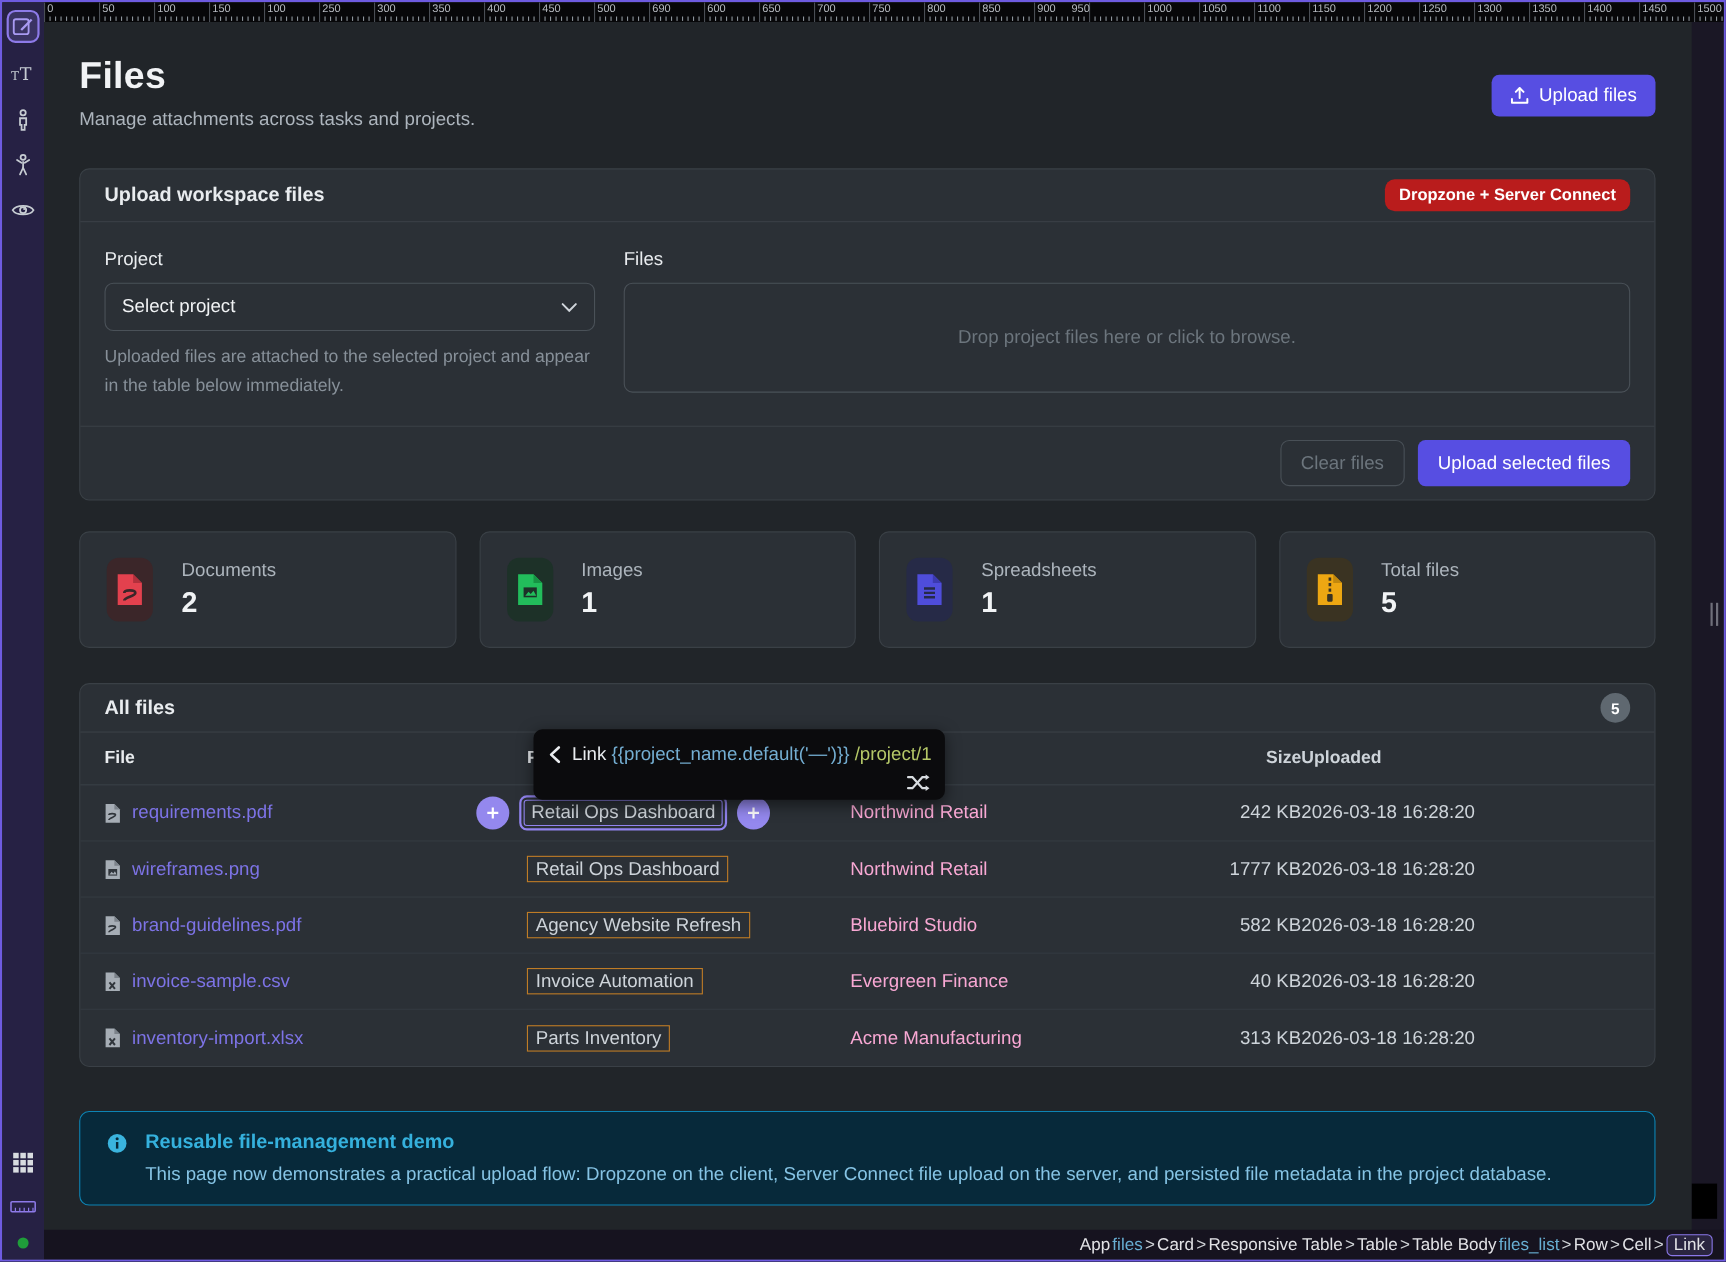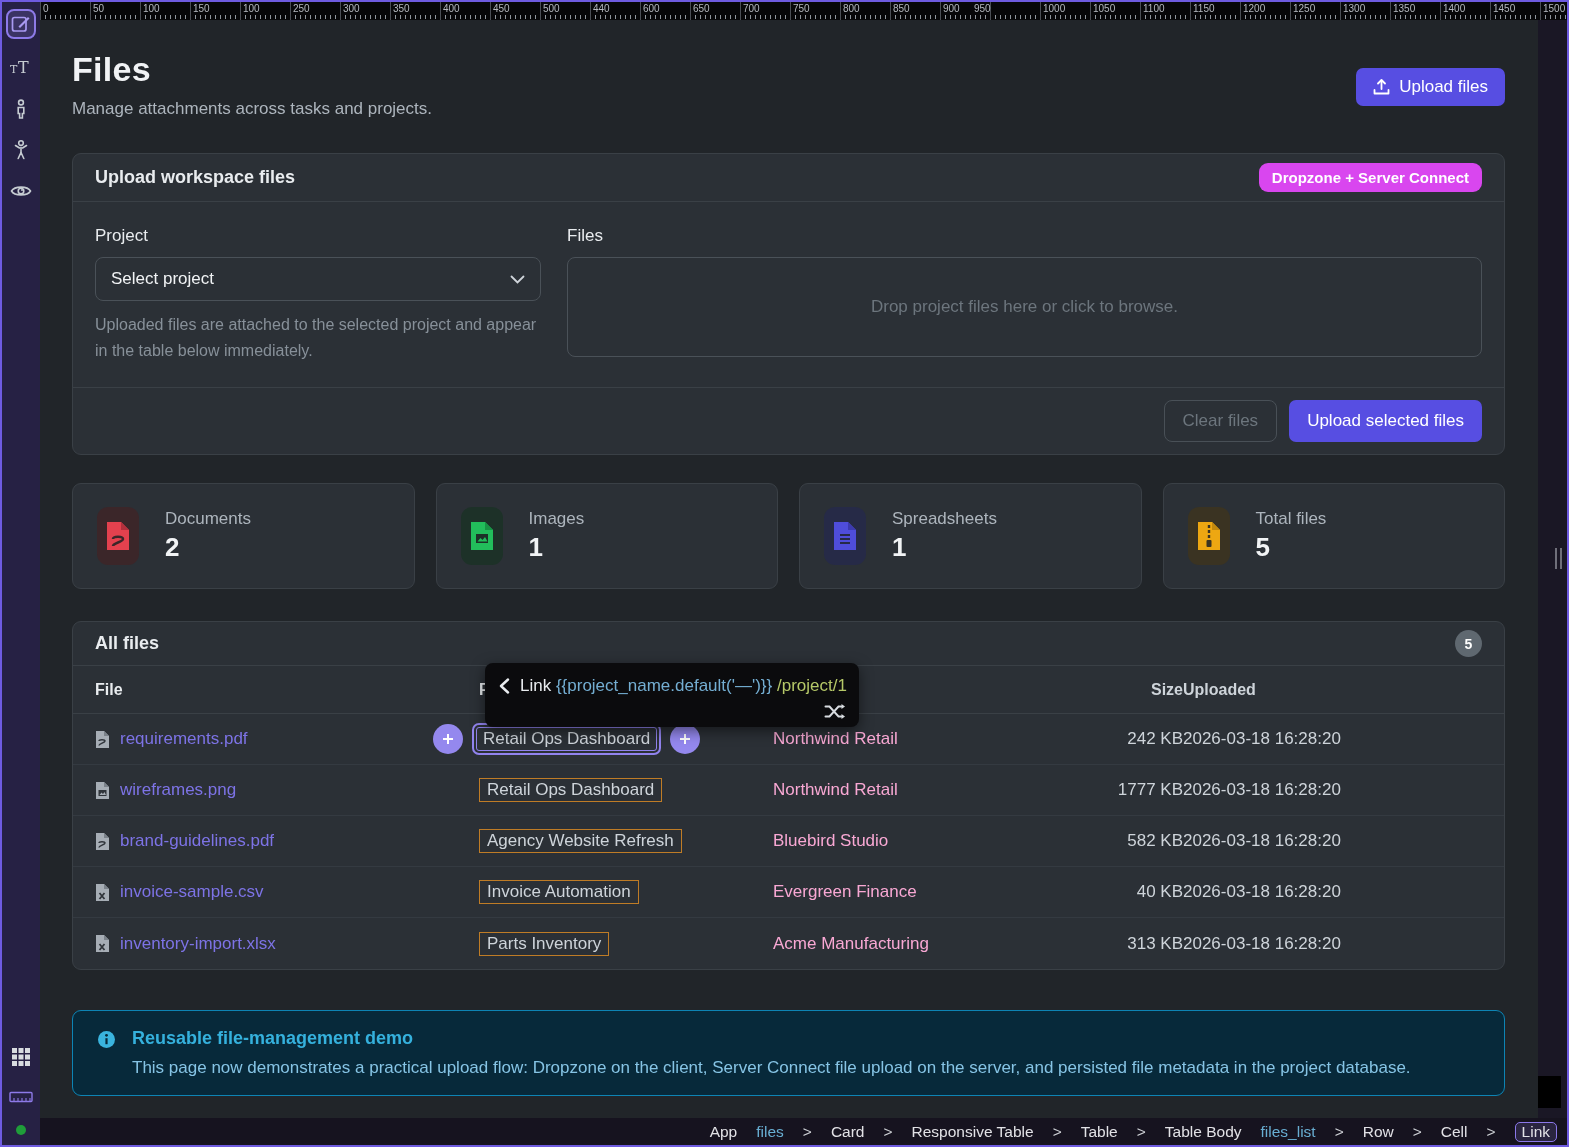--- a/index.html
+++ b/index.html
@@ -29,21 +29,21 @@
   h1.title { font-size:34px; font-weight:700; color:#f1f3f5; letter-spacing:.3px; }
   .subtitle { margin-top:10px; font-size:17px; color:#adb5bd; }
   .btn { border:none; border-radius:7px; font-size:17px; cursor:pointer; display:inline-flex; align-items:center; gap:9px; }
   .btn-primary { background:#574ee2; color:#fff; padding:9px 17px; }
 
   
   .card { background:#2b3036; border:1px solid #3a4046; border-radius:9px; }
   .card-header { display:flex; justify-content:space-between; align-items:center; height:48px; padding:0 22px;
                  border-bottom:1px solid #3a4046; font-size:18px; font-weight:700; color:#e9ecef; }
   .upload-card { margin-top:34px; }
-  .badge-pill { background:#d946ef; color:#fff; font-size:15px; font-weight:700; padding:6px 13px; border-radius:9px; }
+  .badge-pill { background:#b91c1c; color:#fff; font-size:15px; font-weight:700; padding:6px 13px; border-radius:9px; }
 
   .upload-body { display:flex; gap:26px; padding:24px 22px; }
   .col-project { width:446px; flex:none; }
   .col-files { flex:1; }
   .field-label { font-size:17px; color:#e9ecef; margin-bottom:11px; }
   .select { height:44px; border:1px solid #4a5158; border-radius:8px; background:#2b3036; color:#f1f3f5;
             font-size:17px; display:flex; align-items:center; justify-content:space-between; padding:0 15px; cursor:pointer; }
   .help-text { margin-top:11px; font-size:16px; line-height:1.6; color:#879099; }
   .dropzone { height:100px; border:1px solid #4a5158; border-radius:8px; display:flex; align-items:center;
               justify-content:center; color:#6c757d; font-size:17px; cursor:pointer; }
@@ -96,21 +96,21 @@
            display:flex; gap:16px; }
   .alert-title { font-size:18px; font-weight:700; color:#35b1dd; }
   .alert-text { margin-top:9px; font-size:17px; color:#86c4e5; }
 
   
   .gutter { position:absolute; right:0; top:18px; width:29px; height:1100px; background:#1a1725; }
   .gutter-handle { position:absolute; left:17px; top:528px; display:flex; gap:3px; cursor:col-resize; }
   .gutter-handle i { display:block; width:2px; height:21px; background:#6f6f7a; }
   .scroll-corner { position:absolute; left:0; top:1056px; width:23px; height:32px; background:#000; }
   .bottombar { position:absolute; left:38px; bottom:0; width:1529px; height:27px; background:#16131f;
-               display:flex; justify-content:flex-end; align-items:center; gap:19px; padding-right:12px;
+               display:flex; justify-content:flex-end; align-items:center; gap:2px; padding-right:12px;
                font-size:15.5px; color:#e2e2e6; }
   .bc { cursor:pointer; } .bc.accent { color:#68aed2; } .bc.sep { color:#cfd2d6; cursor:default; }
   .bc-box { border:1.5px solid #8b78ea; border-radius:5px; background:#2a2540; padding:0 6px; cursor:pointer; }
   svg { display:block; }
 </style>
 </head>
 <body>
 
 <div id="app">
 
@@ -303,21 +303,21 @@
         <div class="tick" style="left: 505px;"></div>
         <div class="tick" style="left: 510px;"></div>
         <div class="tick" style="left: 515px;"></div>
         <div class="tick" style="left: 520px;"></div>
         <div class="tick" style="left: 525px;"></div>
         <div class="tick" style="left: 530px;"></div>
         <div class="tick" style="left: 535px;"></div>
         <div class="tick" style="left: 540px;"></div>
         <div class="tick" style="left: 545px;"></div>
         <div class="tick major" style="left: 550px;"></div>
-        <div class="tick-label" style="left: 553px;">440</div>
+        <div class="tick-label" style="left: 553px;">690</div>
         <div class="tick" style="left: 555px;"></div>
         <div class="tick" style="left: 560px;"></div>
         <div class="tick" style="left: 565px;"></div>
         <div class="tick" style="left: 570px;"></div>
         <div class="tick" style="left: 575px;"></div>
         <div class="tick" style="left: 580px;"></div>
         <div class="tick" style="left: 585px;"></div>
         <div class="tick" style="left: 590px;"></div>
         <div class="tick" style="left: 595px;"></div>
         <div class="tick major" style="left: 600px;"></div>

